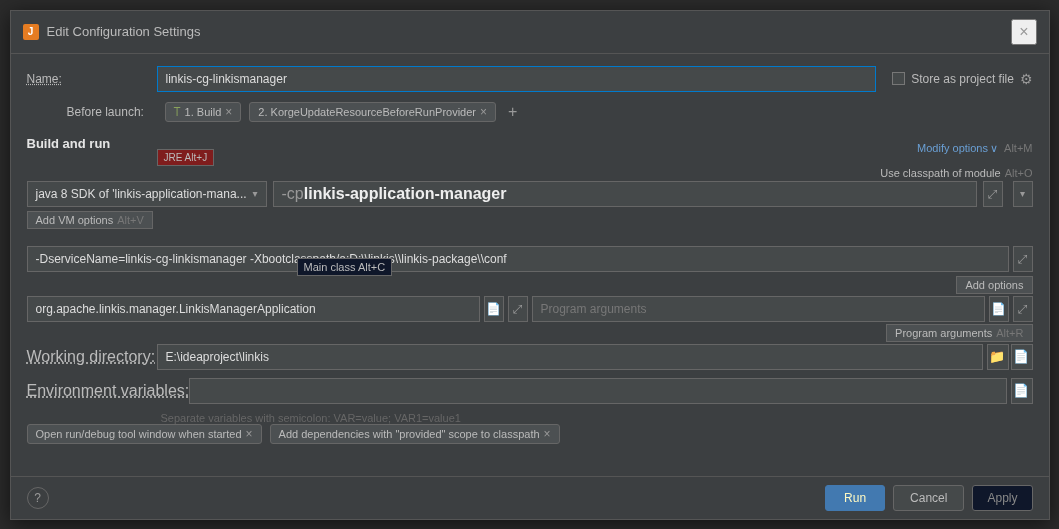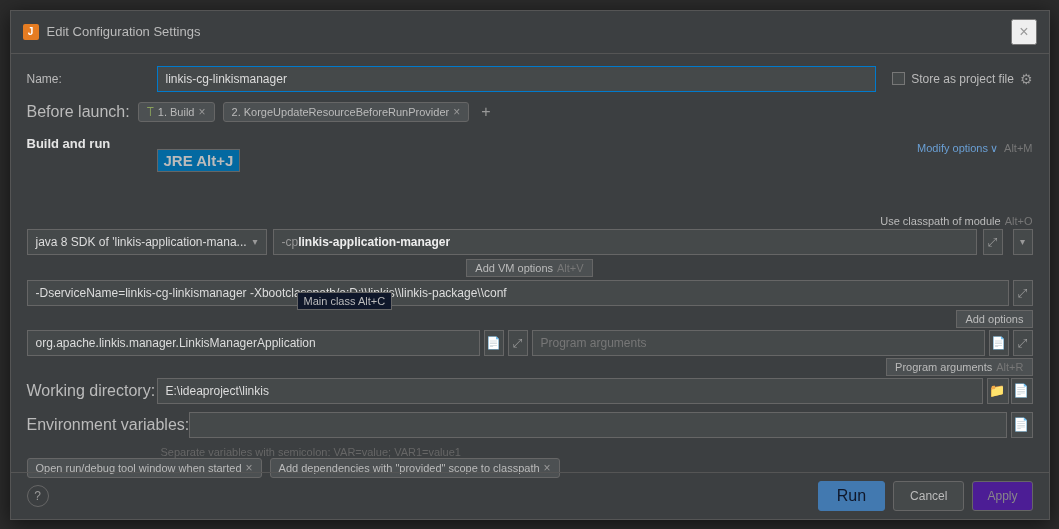--- a/index.html
+++ b/index.html
@@ -63,20 +63,21 @@
       display: flex;
       align-items: center;
       margin-bottom: 10px;
     }
     .label {
       color: #bbb;
       min-width: 130px;
       font-size: 12px;
     }
     .label-underline {
+      text-decoration: underline;
       text-decoration-style: dotted;
     }
     .name-input {
       flex: 1;
       background: #45494a;
       border: 1px solid #007acc;
       color: #ddd;
       padding: 4px 8px;
       font-size: 12px;
       outline: none;
@@ -106,22 +107,23 @@
       cursor: pointer;
     }
     .before-launch-row {
       display: flex;
       align-items: center;
       gap: 8px;
       margin-bottom: 14px;
     }
     .before-launch-label {
       color: #bbb;
-      font-size: 16px;
+      font-size: 12px;
       min-width: 90px;
+      margin-left: 40px;
     }
     .tag {
       background: #4c5052;
       border: 1px solid #666;
       border-radius: 3px;
       padding: 2px 8px;
       font-size: 11px;
       color: #bbb;
       display: flex;
       align-items: center;
@@ -187,21 +189,21 @@
       justify-content: space-between;
       cursor: pointer;
       min-width: 240px;
     }
     .classpath-input {
       flex: 1;
       background: #45494a;
       border: 1px solid #666;
       color: #ddd;
       padding: 3px 8px;
-      font-size: 12px;
+      font-size: 16px;
       height: 26px;
       display: flex;
       align-items: center;
     }
     .expand-btn {
       background: #45494a;
       border: 1px solid #666;
       color: #999;
       width: 20px;
       height: 26px;
@@ -288,37 +290,37 @@
       align-items: center;
       justify-content: center;
     }
     .action-btns {
       display: flex;
       gap: 8px;
     }
     .btn-run {
       background: #4279b0;
       border: 1px solid #4279b0;
-      color: #0f172a;
+      color: #fef9c3;
       padding: 5px 18px;
-      font-size: 16px;
+      font-size: 12px;
       cursor: pointer;
       border-radius: 3px;
     }
     .btn-cancel {
       background: #45494a;
       border: 1px solid #666;
       color: #bbb;
       padding: 5px 16px;
       font-size: 12px;
       cursor: pointer;
       border-radius: 3px;
     }
     .btn-apply {
-      background: #4c1d95;
+      background: #0f172a;
       border: 1px solid #666;
       color: #888;
       padding: 5px 14px;
       font-size: 12px;
       cursor: pointer;
       border-radius: 3px;
     }
     .dropdown-arrow {
       font-size: 10px;
       color: #999;
@@ -381,22 +383,22 @@
         <span class="modify-options">
           <span>Modify options</span>
           <span>∨</span>
         </span>
         <span class="modify-options-shortcut">Alt+M</span>
       </div>
     </div>
 
     <div style="position:relative;margin-bottom:4px;">
       <div style="display:flex;justify-content:space-between;align-items:center;margin-bottom:2px;">
-        <div style="display:inline-block;background:#0369a1;border:1px solid #666;padding:2px 6px;font-size:15px;color:#bbb;position:absolute;top:-18px;left:130px;font-weight:bold;">JRE Alt+J</div>
-        <div style="display:flex;align-items:center;gap:4px;margin-left:auto;margin-top:48px;">
+        <div style="display:inline-block;background:#7f1d1d;border:1px solid #666;padding:2px 6px;font-size:10px;color:#bbb;position:absolute;top:-18px;left:130px;">JRE Alt+J</div>
+        <div style="display:flex;align-items:center;gap:4px;margin-left:auto;">
           <span class="use-classpath-hint">
             <span>Use classpath of module</span>
           </span>
           <span class="shortcut">Alt+O</span>
         </div>
       </div>
       <div class="sdk-row">
         <div class="sdk-dropdown">
           <span>java 8  SDK of 'linkis-application-mana...</span>
           <span class="dropdown-arrow">▾</span>
@@ -404,21 +406,21 @@
         <div class="classpath-input" style="flex:1;">
           <span style="color:#999;">-cp </span>
           <span style="font-weight:bold;color:#eee;"> linkis-application-manager</span>
         </div>
         <div class="expand-btn">⤢</div>
         <div class="dropdown-arrow" style="background:#45494a;border:1px solid #666;width:20px;height:26px;display:flex;align-items:center;justify-content:center;cursor:pointer;">▾</div>
       </div>
     </div>
 
     <div style="position:relative;margin-bottom:4px;">
-      <div style="display:flex;justify-content:center;margin-bottom:3px;">
+      <div style="display:flex;justify-content:flex-start;margin-bottom:17px;">
         <div style="display:inline-block;background:#4c5052;border:1px solid #666;padding:2px 8px;font-size:11px;color:#bbb;display:flex;gap:4px;">
           <span>Add VM options</span>
           <span class="shortcut">Alt+V</span>
         </div>
       </div>
       <div style="display:flex;gap:4px;align-items:center;">
         <input type="text" style="flex: 1 1 0%; background: rgb(69, 73, 74); border: 1px solid rgb(102, 102, 102); color: rgb(221, 221, 221); padding: 3px 8px; font-size: 12px; height: 26px; outline: none;" value="-DserviceName=linkis-cg-linkismanager -Xbootclasspath/a:D:\\linkis\\linkis-package\\conf">
         <div class="expand-btn">⤢</div>
       </div>
     </div>

